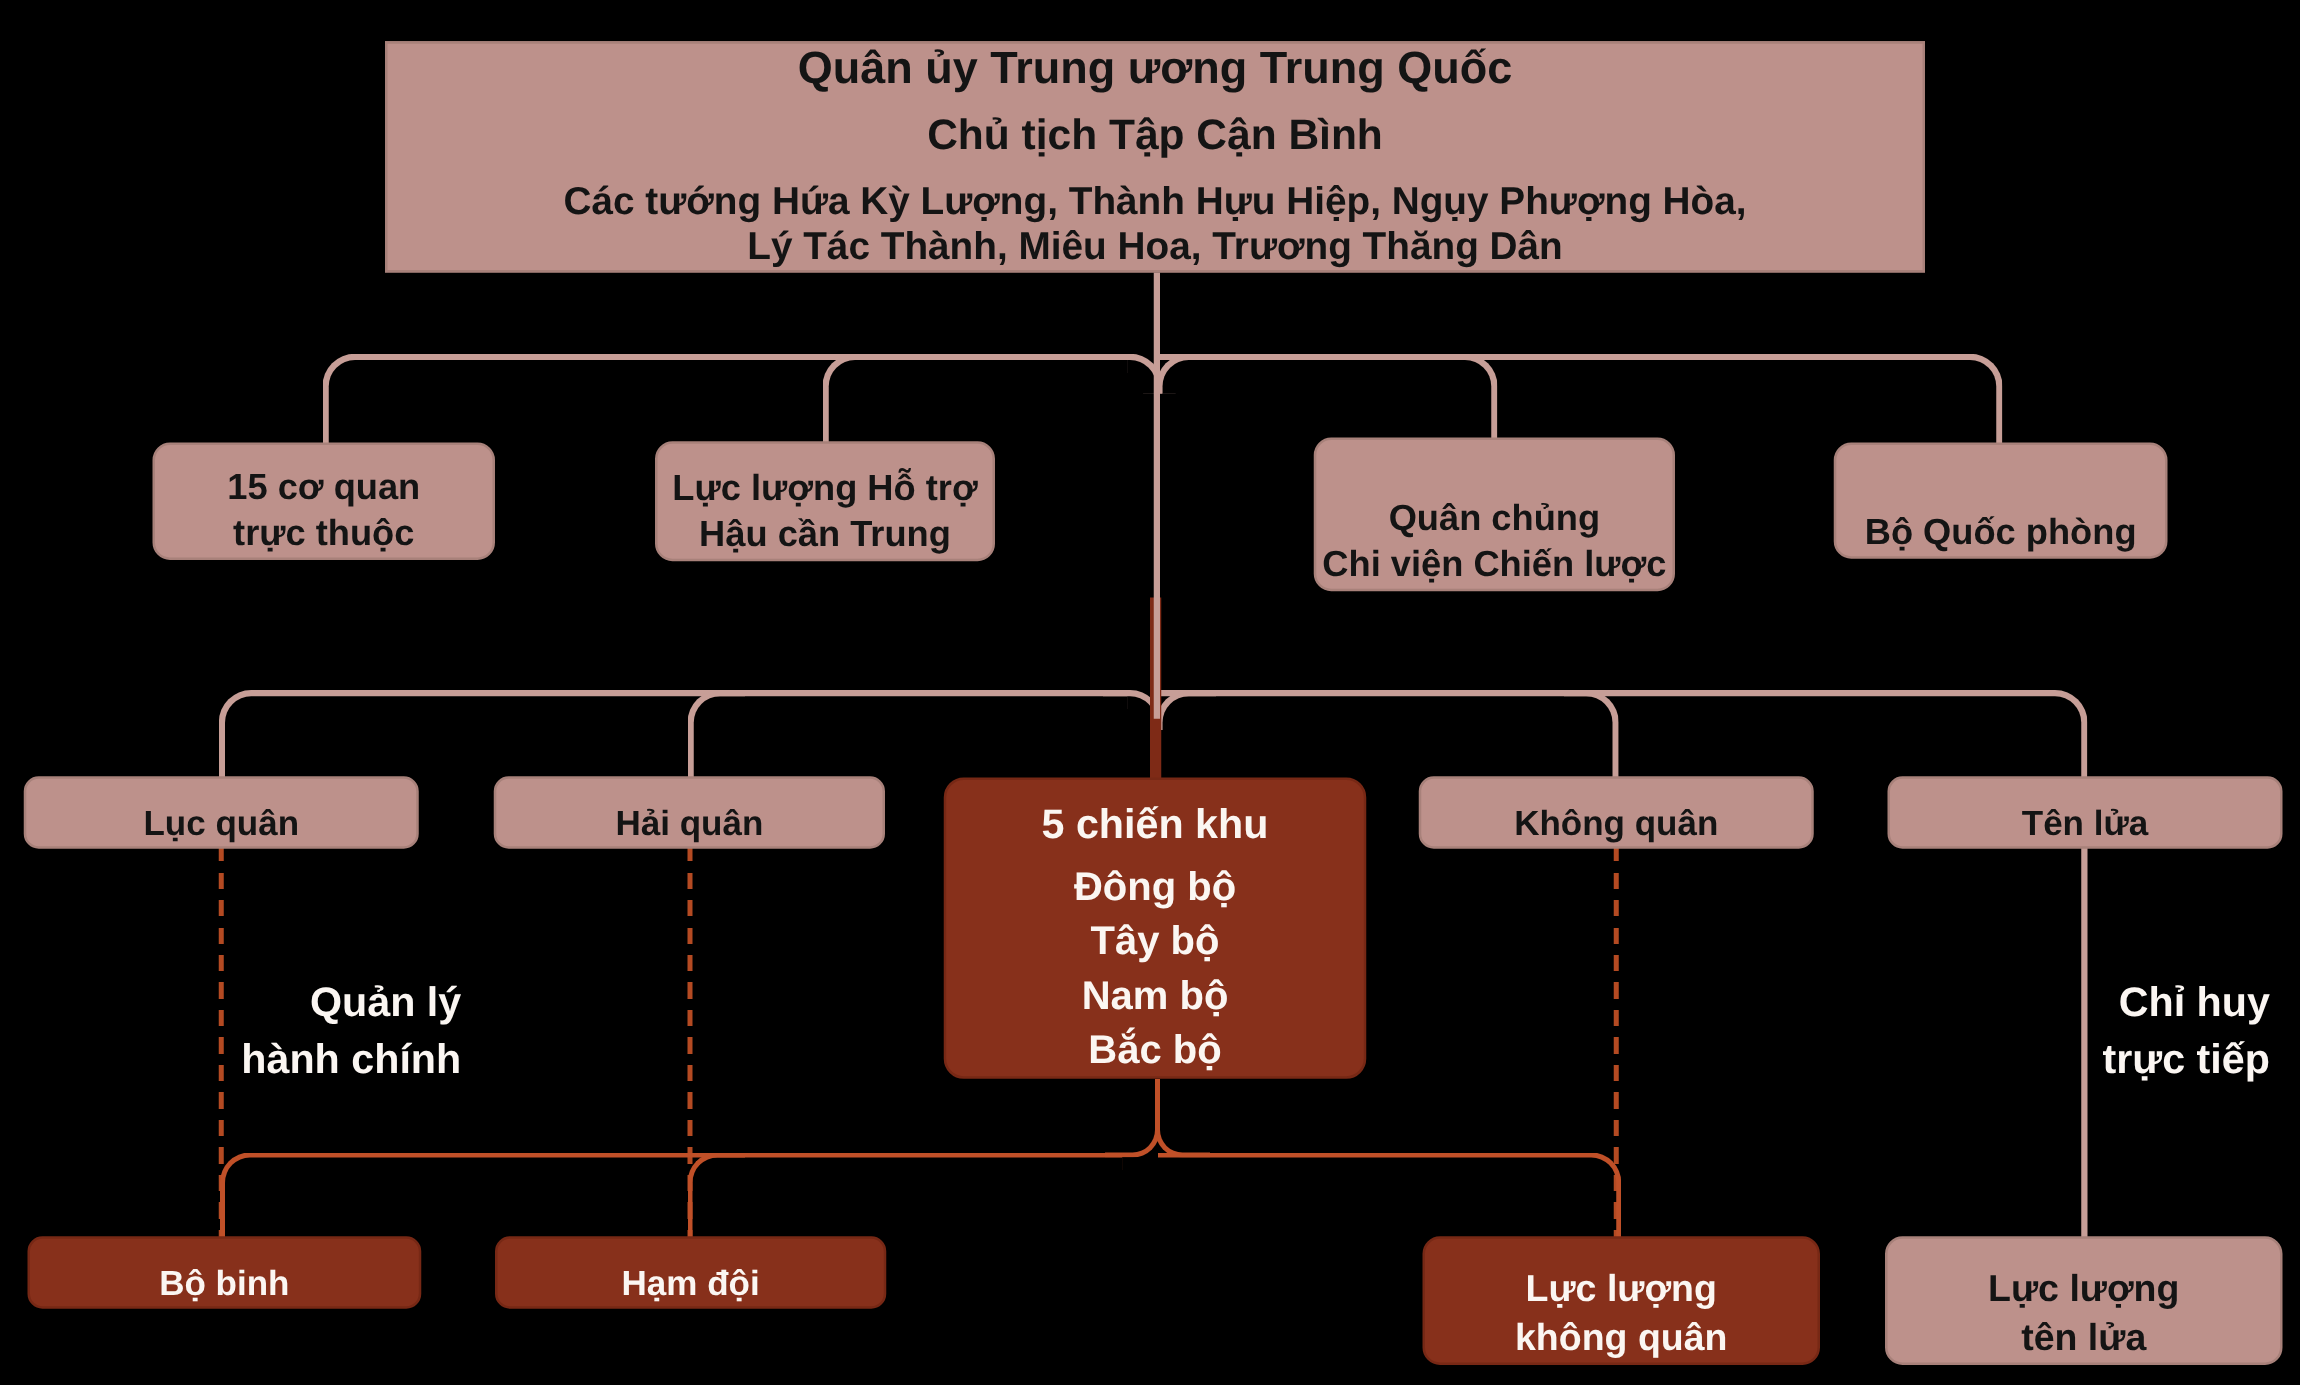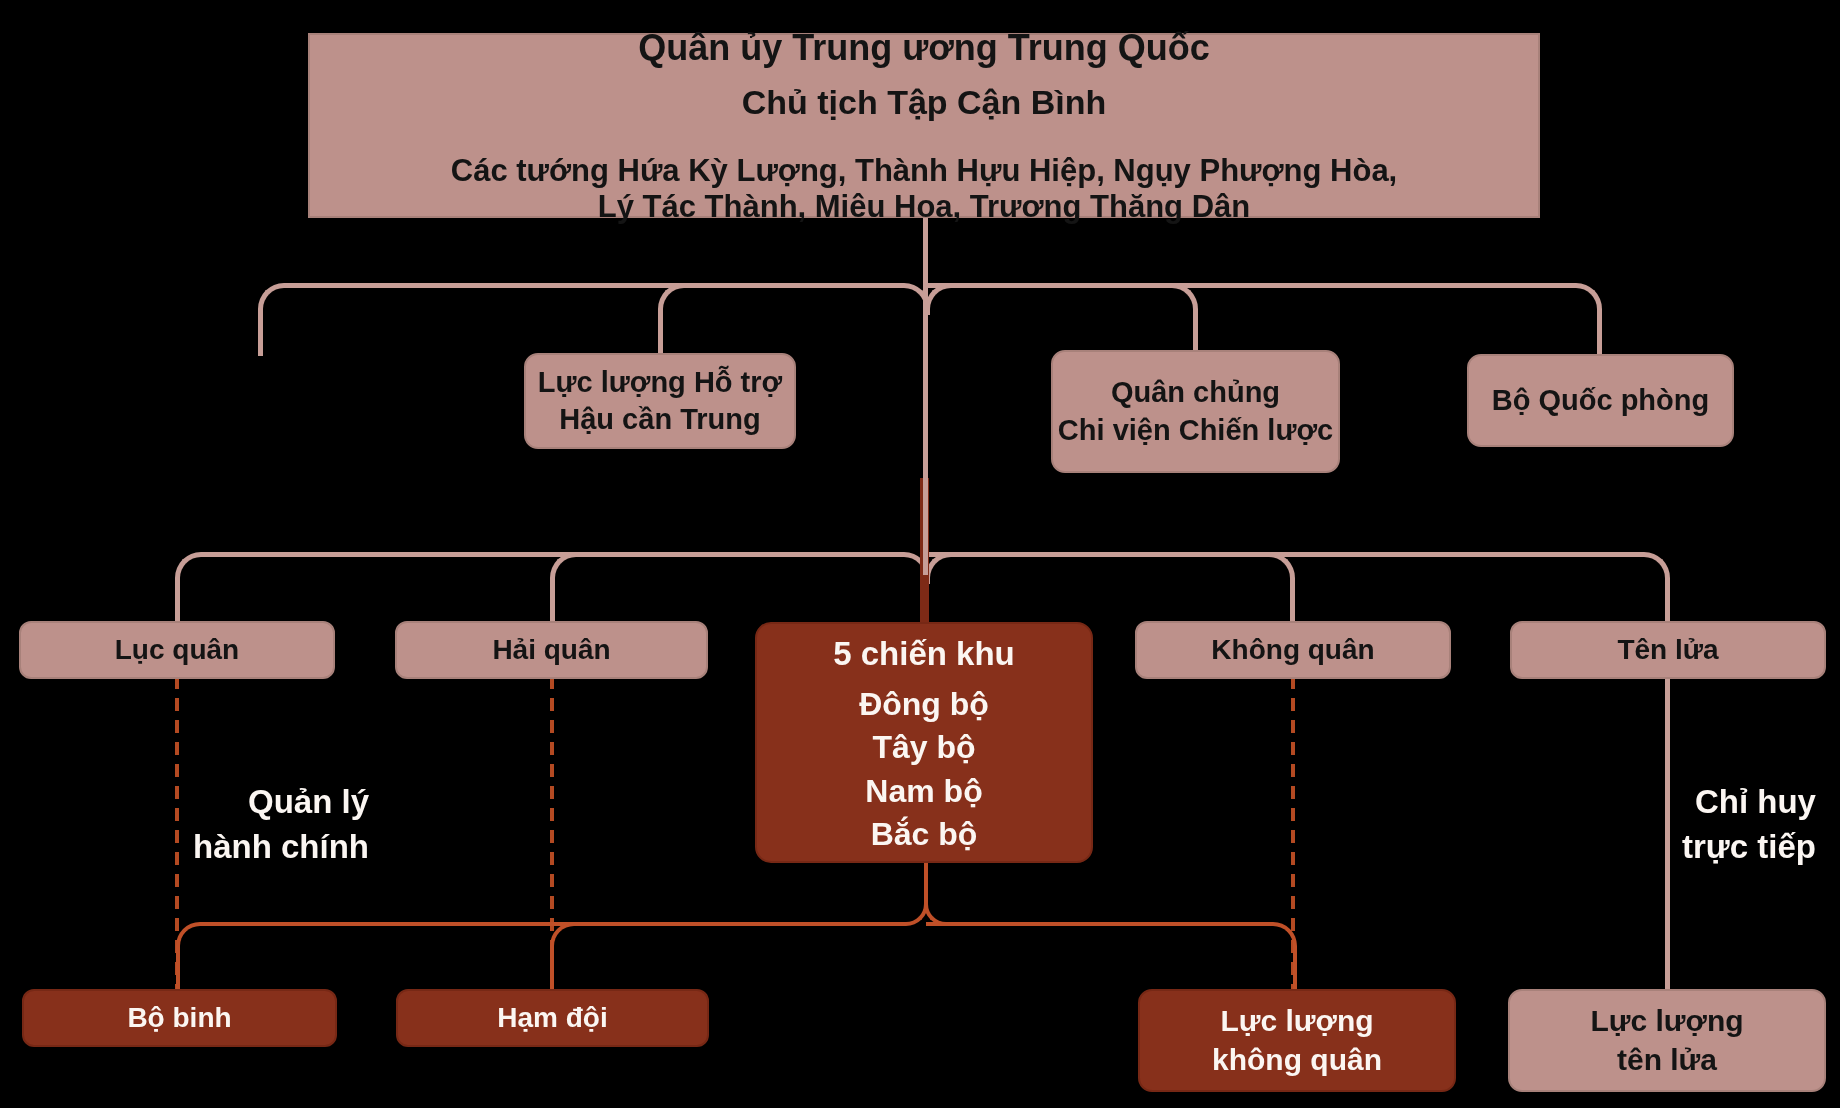--- a/index.html
+++ b/index.html
@@ -16,21 +16,21 @@
     --text-light:#fbf6f2;
   }
   html,body{margin:0;padding:0;background:var(--background);}
   #canvas{
     position:relative;width:1840px;height:1108px;overflow:hidden;
     background:var(--background);
     font-family:"Liberation Sans","DejaVu Sans",sans-serif;
   }
   .box{
     position:absolute;box-sizing:border-box;z-index:3;
-    display:flex;flex-direction:column;align-items:center;justify-content:center;
+    display:flex;flex-direction:column;align-items:center;justify-content:flex-end;
     text-align:center;font-weight:bold;white-space:pre-line;line-height:1.28;
   }
   .pink{background:var(--pink-box);color:var(--text-dark);border:2px solid var(--pink-border);}
   .dark{background:var(--dark-box);color:var(--text-light);border:2px solid var(--dark-border);}
   .r0{border-radius:0;} .r12{border-radius:12px;} .r14{border-radius:14px;} .r16{border-radius:16px;}
   .elbow{position:absolute;box-sizing:border-box;z-index:1;background:transparent;}
   
   .p-tl{border-top:5px solid var(--pink-line);border-left:5px solid var(--pink-line);border-top-left-radius:26px;}
   .p-tr{border-top:5px solid var(--pink-line);border-right:5px solid var(--pink-line);border-top-right-radius:26px;}
   
@@ -43,21 +43,21 @@
   .vl-dark{background:var(--dark-line);z-index:1;}
   .dash{
     position:absolute;width:4px;z-index:1;
     background:repeating-linear-gradient(to bottom,var(--dash-line) 0 13px,transparent 13px 22px);
   }
   .edge-label{
     position:absolute;z-index:4;color:var(--text-light);
     font-weight:bold;font-size:33px;line-height:1.35;white-space:pre-line;text-align:right;
   }
   .root-line1{font-size:36px;margin-bottom:10px;}
-  .root-line2{font-size:34px;margin-bottom:28px;}
+  .root-line2{font-size:34px;margin-bottom:12px;}
   .root-line3,.root-line4{font-size:31px;line-height:1.18;}
   .f29{font-size:29px;} .f30{font-size:30px;} .f31{font-size:28px;}
   .theater-title{font-size:33px;margin:4px 0 8px 0;}
   .theater-region{font-size:32px;line-height:1.35;}
 </style>
 </head>
 <body>
 
 <div id="canvas">
 
@@ -89,20 +89,22 @@
   <div class="elbow o-tl" style="left:550px;top:922px;width:46px;height:68px;"></div>
   <div class="elbow o-tr" style="left:926px;top:922px;width:371px;height:68px;"></div>
 
   <div class="box pink r0" style="left:308px;top:33px;width:1232px;height:185px;">
     <div class="root-line1">Quân ủy Trung ương Trung Quốc</div>
     <div class="root-line2">Chủ tịch Tập Cận Bình</div>
     <div class="root-line3">Các tướng Hứa Kỳ Lượng, Thành Hựu Hiệp, Ngụy Phượng Hòa,</div>
     <div class="root-line4">Lý Tác Thành, Miêu Hoa, Trương Thăng Dân</div>
   </div>
 
+  <div class="box pink r14 f29" style="left:122px;top:354px;width:274px;height:94px;">15 cơ quan
+trực thuộc</div>
   <div class="box pink r14 f29" style="left:524px;top:353px;width:272px;height:96px;">Lực lượng Hỗ trợ
 Hậu cần Trung</div>
   <div class="box pink r14 f29" style="left:1467px;top:354px;width:267px;height:93px;">Bộ Quốc phòng</div>
   <div class="box pink r14 f29" style="left:1051px;top:350px;width:289px;height:123px;">Quân chủng
 Chi viện Chiến lược</div>
 
   <div class="box pink r12 f31" style="left:19px;top:621px;width:316px;height:58px;">Lục quân</div>
   <div class="box pink r12 f31" style="left:395px;top:621px;width:313px;height:58px;">Hải quân</div>
   <div class="box pink r12 f31" style="left:1135px;top:621px;width:316px;height:58px;">Không quân</div>
   <div class="box pink r12 f31" style="left:1510px;top:621px;width:316px;height:58px;">Tên lửa</div>

